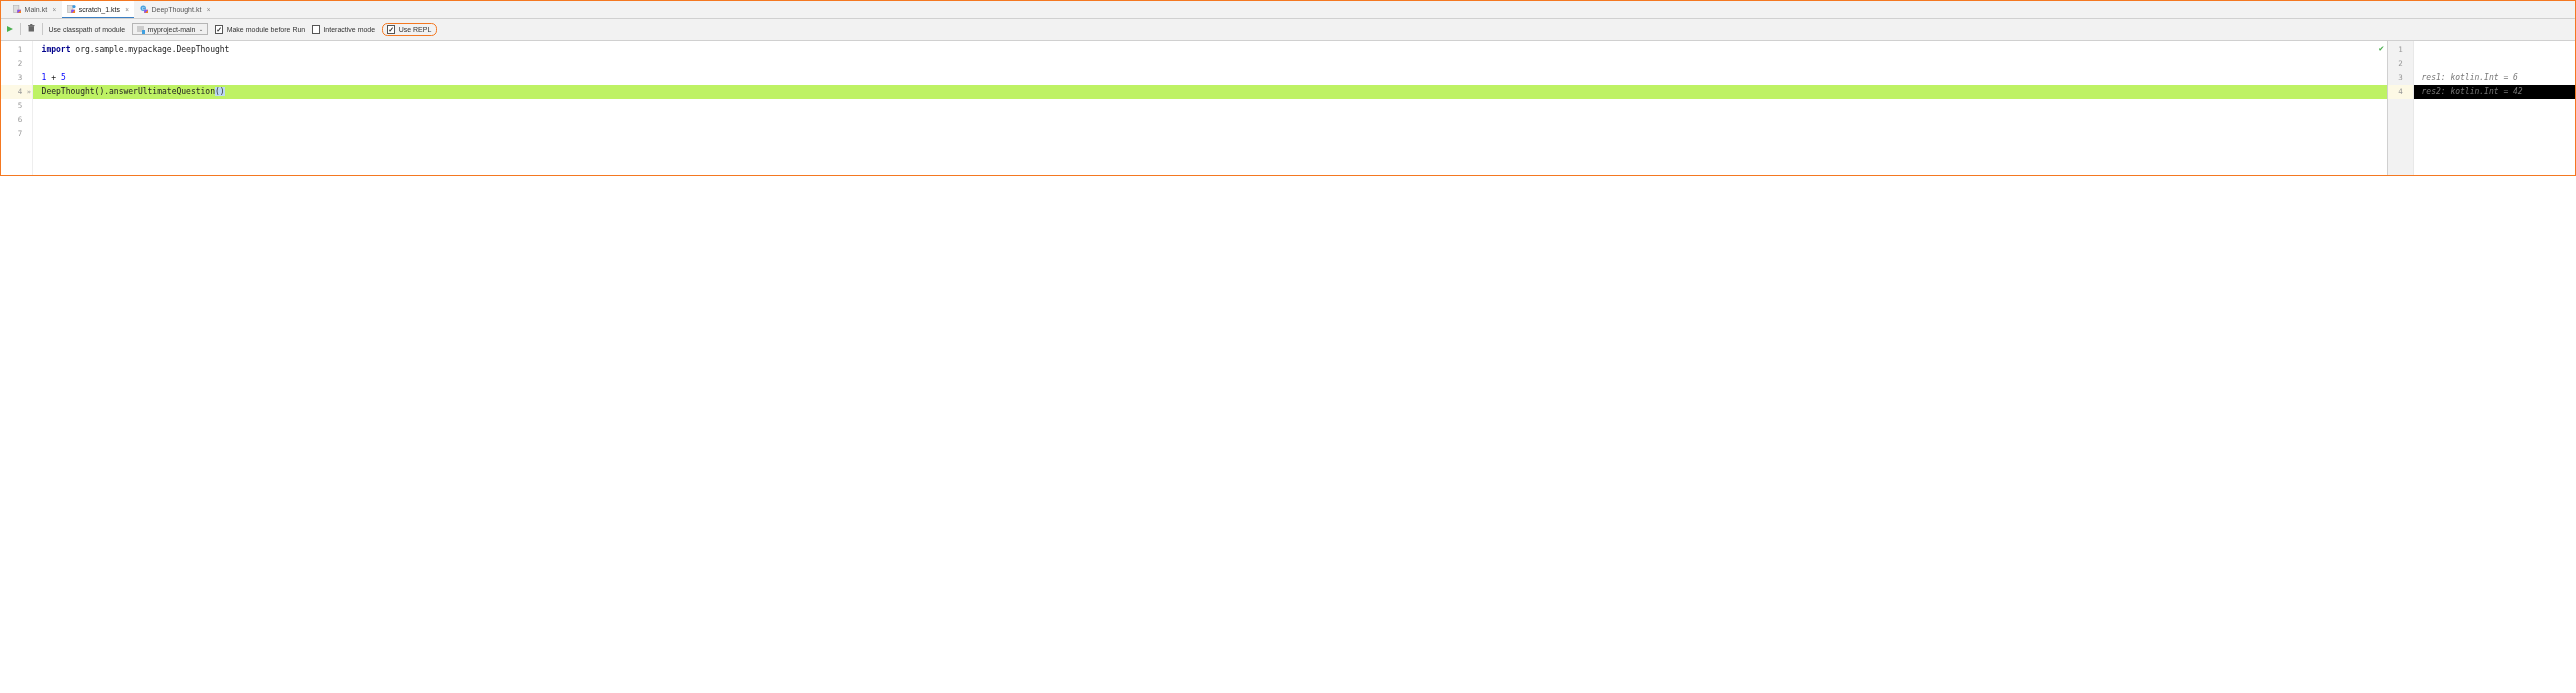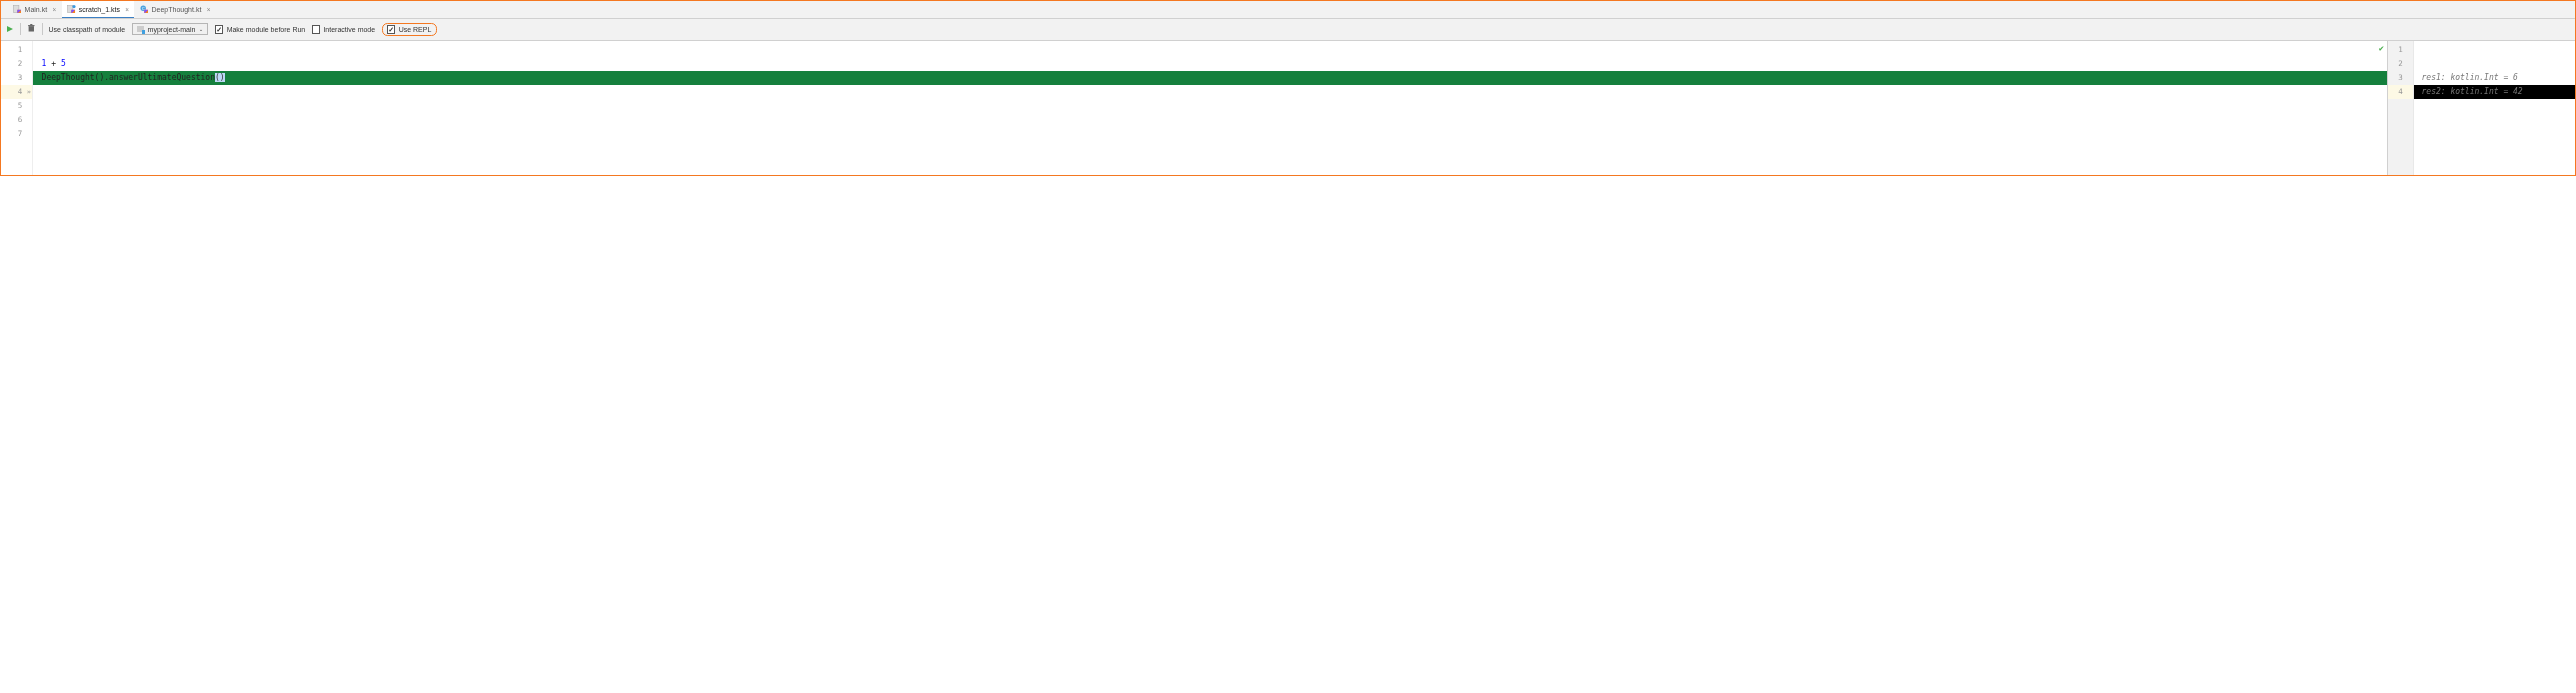--- a/index.html
+++ b/index.html
@@ -115,21 +115,21 @@
   }
   .editor-gutter-line.current { background:#fdf9e5; }
   .code-col {
     flex: 1;
     font-family: "Consolas","Menlo",monospace;
     font-size:8px;
     padding-top:2.1px;
     position:relative;
   }
   .code-line { height:14px; display:flex; align-items:center; padding-left:8.6px; white-space:pre; }
-  .code-line.current { background:#15803d; }
+  .code-line.current { background:#bef264; }
   .kw { color:#00008b; font-weight:bold; }
   .num { color:#0000ff; }
   .plain { color:#222; }
   .bracket-hl { background:#bcd8f5; }
   .status-check {
     position:absolute; top:2.1px; right:3.2px;
     color:#4caf50; font-size:8.6px; font-weight:bold;
   }
   .results-gutter {
     width:27px;
@@ -232,20 +232,21 @@
       <div class="editor-gutter-line">1</div>
       <div class="editor-gutter-line">2</div>
       <div class="editor-gutter-line">3</div>
       <div class="editor-gutter-line current">4<span class="run-marker">»</span></div>
       <div class="editor-gutter-line">5</div>
       <div class="editor-gutter-line">6</div>
       <div class="editor-gutter-line">7</div>
     </div>
   <div class="code-col" id="code-col">
     <span class="status-check">✔</span>
+  <div class="code-line"><span class="kw">import </span><span class="plain">org.sample.mypackage.DeepThought</span></div>
       <div class="code-line"></div>
       <div class="code-line"><span class="num">1</span><span class="plain"> + </span><span class="num">5</span></div>
       <div class="code-line current"><span class="plain">DeepThought().answerUltimateQuestion</span><span class="bracket-hl">()</span></div>
       <div class="code-line"></div>
       <div class="code-line"></div>
       <div class="code-line"></div>
     </div>
   <div class="results-gutter" id="results-gutter">
       <div class="res-gutter-line">1</div>
       <div class="res-gutter-line">2</div>

